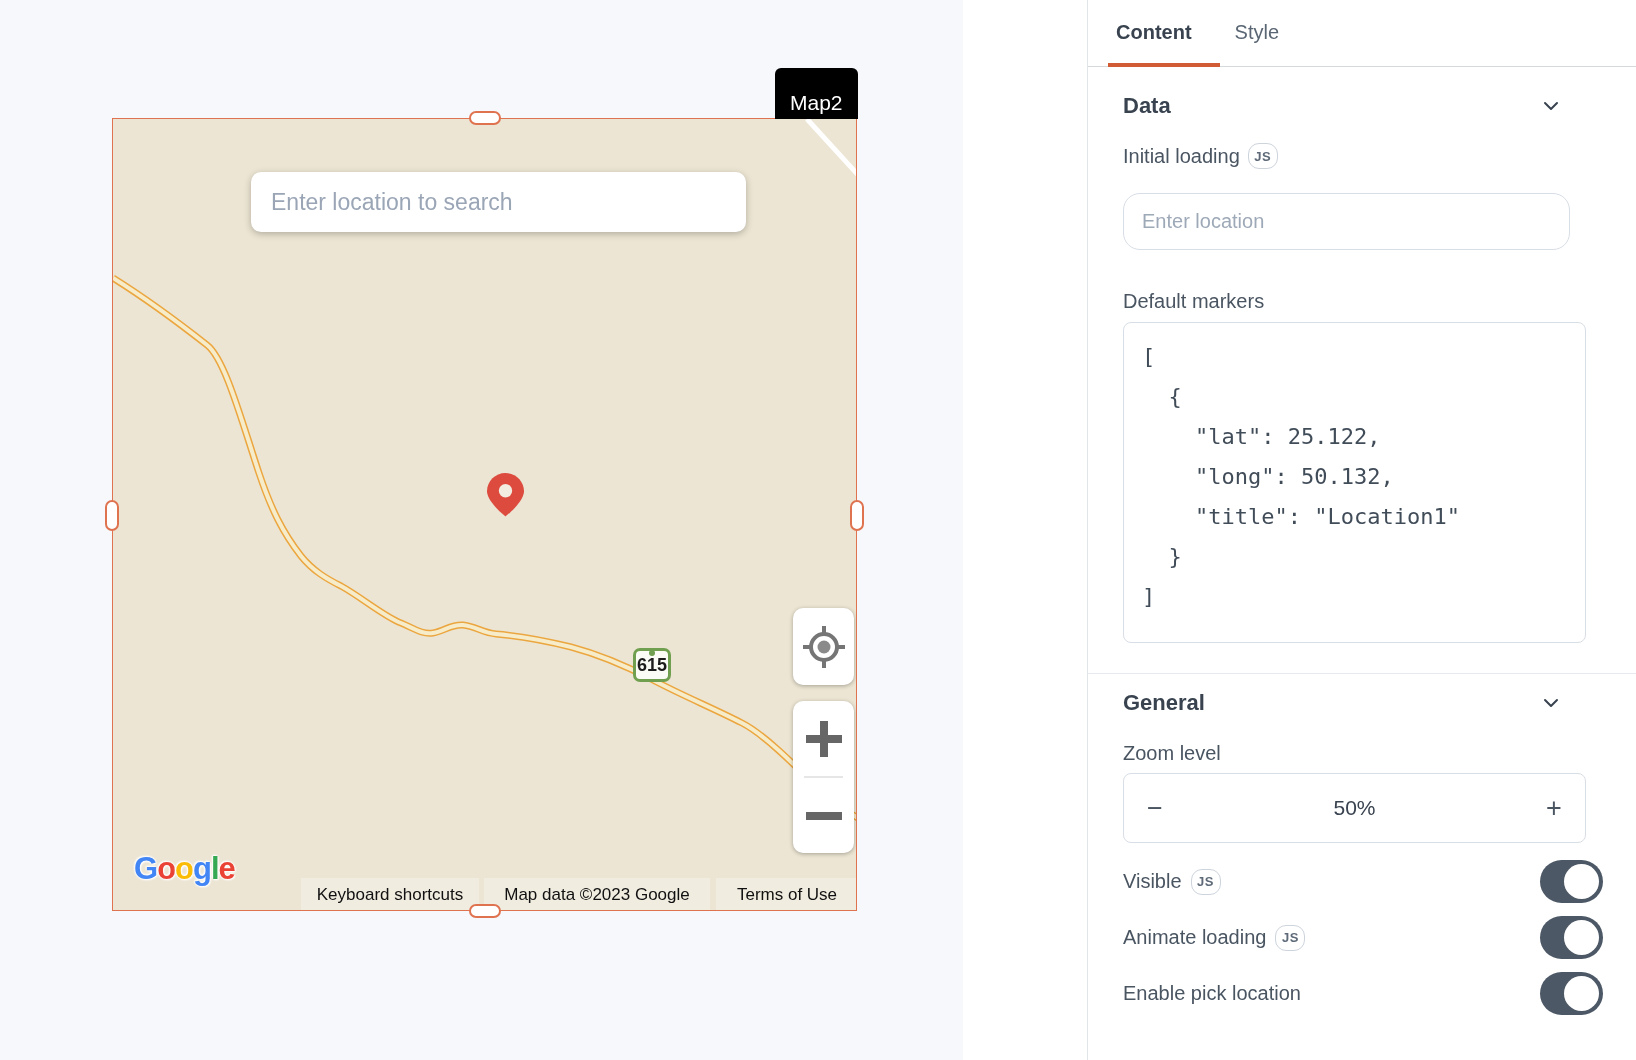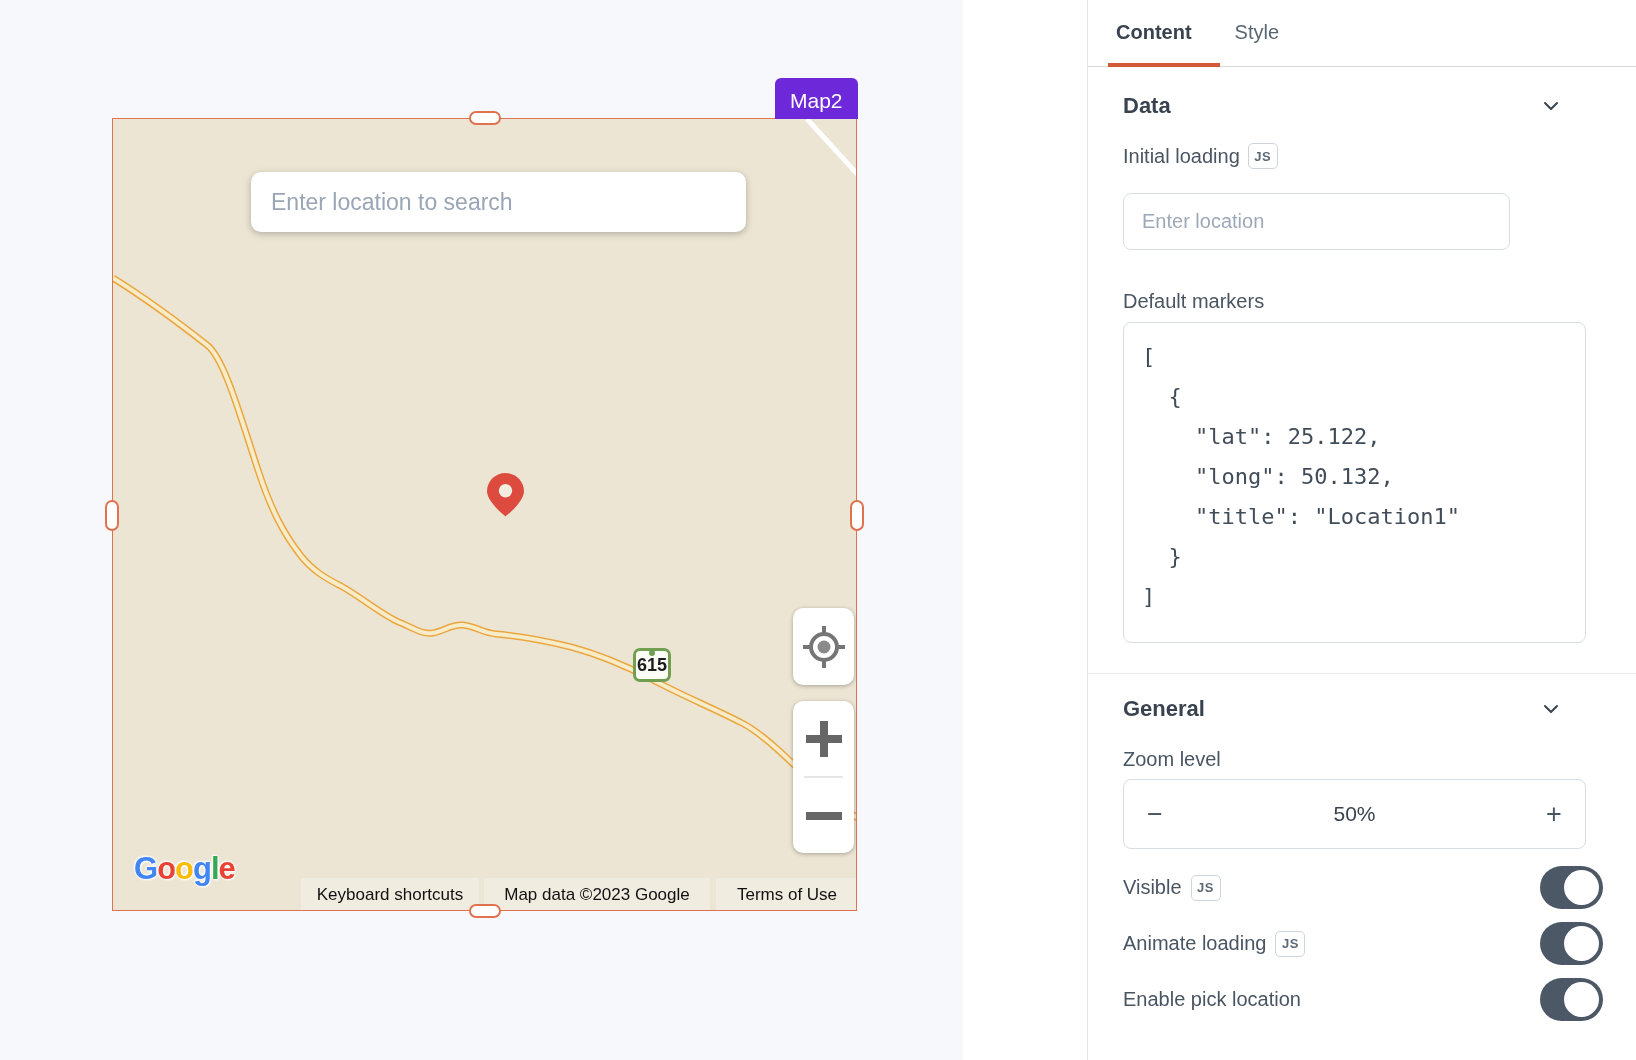--- a/index.html
+++ b/index.html
@@ -4,22 +4,22 @@
 <style>
   * { margin:0; padding:0; box-sizing:border-box; }
   html,body { width:1636px; height:1060px; overflow:hidden; background:#fff;
               font-family:"Liberation Sans", sans-serif; }
 
   
   .canvas { position:absolute; left:0; top:0; width:963px; height:1060px; background:#F6F8FB; }
 
   .widget { position:absolute; left:112px; top:118px; width:745px; height:793px;
             border:1.5px solid #DF7350; }
-  .widget-tag { position:absolute; right:-1.5px; bottom:100%; height:41px; line-height:45px;
-                padding:0 15px; background:#6d28d9; color:#fff; font-size:21px;
+  .widget-tag { position:absolute; right:-1.5px; bottom:100%; height:51px; line-height:45px;
+                padding:12px 15px; background:#000000; color:#fff; font-size:21px;
                 border-radius:6px 6px 0 0; }
   .handle { position:absolute; background:#fff; border:2px solid #DF7350; border-radius:8px; }
   .handle.h-top    { width:32px; height:14px; left:calc(50% - 16px); top:-8px; }
   .handle.h-bottom { width:32px; height:14px; left:calc(50% - 16px); bottom:-8px; }
   .handle.h-left   { width:14px; height:31px; left:-8px; top:calc(50% - 15px); }
   .handle.h-right  { width:14px; height:31px; right:-8px; top:calc(50% - 15px); }
 
   .map { position:absolute; inset:0; background:#ECE5D3; overflow:hidden; }
   .map svg.roads { position:absolute; left:0; top:0; }
 
@@ -73,37 +73,37 @@
 
   .sect { padding:0 4px 0 35px; position:relative; }
   .sect-head { position:relative; margin-top:24px; height:30px; display:flex; align-items:center; }
   .sect-title { font-size:22px; font-weight:bold; color:#39434F; }
   .chev { position:absolute; right:70px; top:4px; cursor:pointer; }
 
   .field-label { margin-top:22px; height:26px; display:flex; align-items:center; gap:8px;
                  font-size:20px; color:#4A5562; }
   .js-badge { display:inline-flex; align-items:center; justify-content:center;
               min-width:30px; height:26px; padding:0 5px; border:1.5px solid #CDD4DC;
-              border-radius:5px; font-size:13px; font-weight:bold; color:#5E6A78;
+              border-radius:11px; font-size:13px; font-weight:bold; color:#5E6A78;
               letter-spacing:.5px; cursor:pointer; }
 
-  .txt-input { margin-top:24px; width:387px; height:57px; border:1.5px solid #D8DEE5;
-               border-radius:8px; padding:0 18px; font-size:20px; outline:none;
+  .txt-input { margin-top:24px; width:447px; height:57px; border:1.5px solid #D8DEE5;
+               border-radius:17px; padding:0 18px; font-size:20px; outline:none;
                font-family:"Liberation Sans", sans-serif; color:#3b4553; }
   .txt-input::placeholder { color:#9EA9B8; }
 
   .lbl-dm { margin-top:38px; }
   .codeblock { margin-top:8px; width:463px; height:321px; border:1.5px solid #D8DEE5;
                border-radius:8px; padding:14px 18px; overflow:hidden; cursor:text; }
   .codeblock .cline { white-space:pre; font-family:"DejaVu Sans Mono", monospace;
                       font-size:22px; line-height:40px; color:#414C59; }
 
   .divider { margin-top:30px; height:1px; background:#E6E9ED; margin-left:-35px; margin-right:-16px; }
 
-  .sect-head.general { margin-top:20px; }
+  .sect-head.general { margin-top:14px; }
   .lbl-zoom { }
 
   .stepper { margin-top:7px; width:463px; height:70px; border:1.5px solid #D8DEE5;
              border-radius:8px; display:flex; align-items:center; }
   .stepper .sbtn { width:62px; text-align:center; font-size:27px; color:#4A5562; cursor:pointer; }
   .stepper .sval { flex:1; text-align:center; font-size:21px; color:#39434F; }
 
   .toggle-row { width:480px; height:43px; display:flex; align-items:center; margin-top:13px; }
   .toggle-row.first { margin-top:17px; }
   .toggle-row .trlabel { display:flex; align-items:center; gap:9px; font-size:20px; color:#4A5562; }

